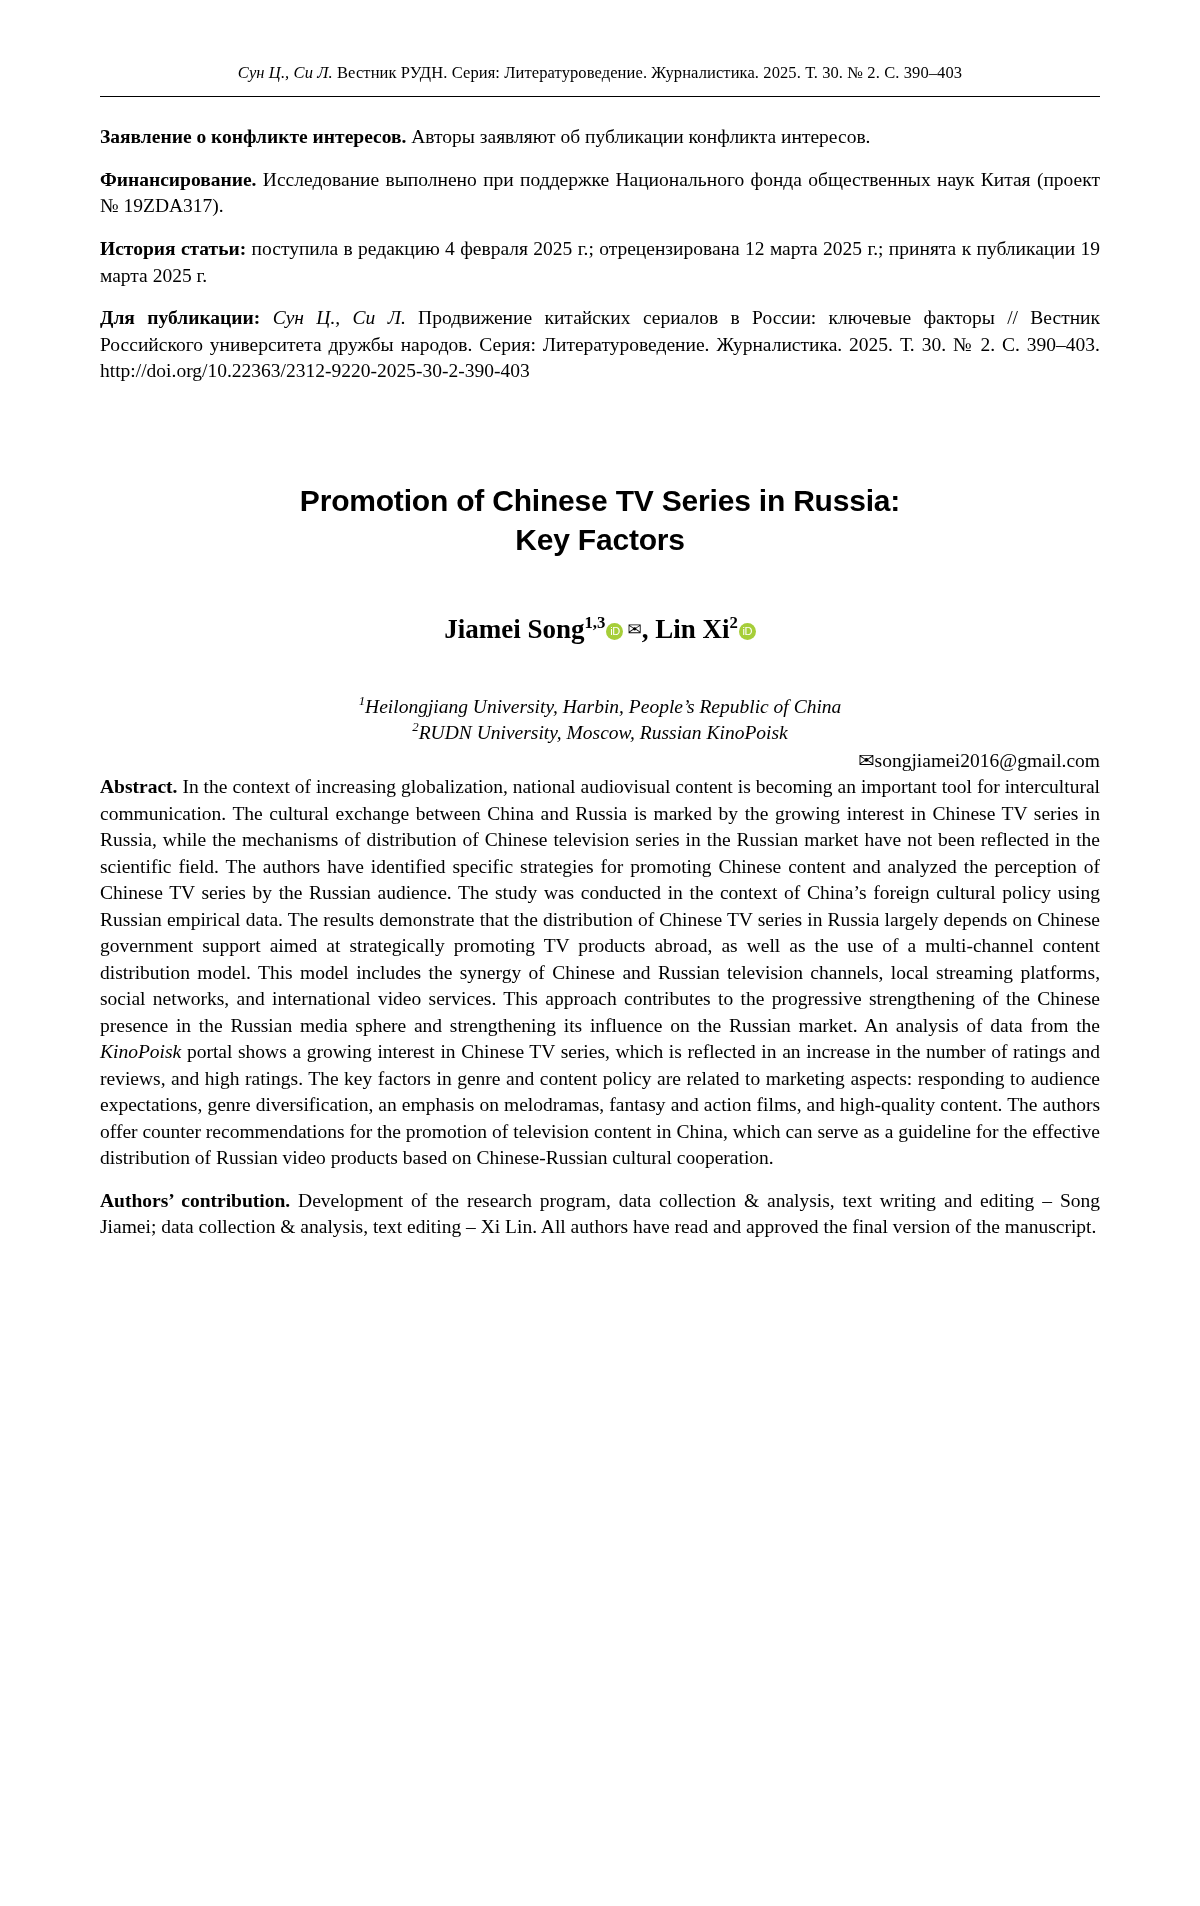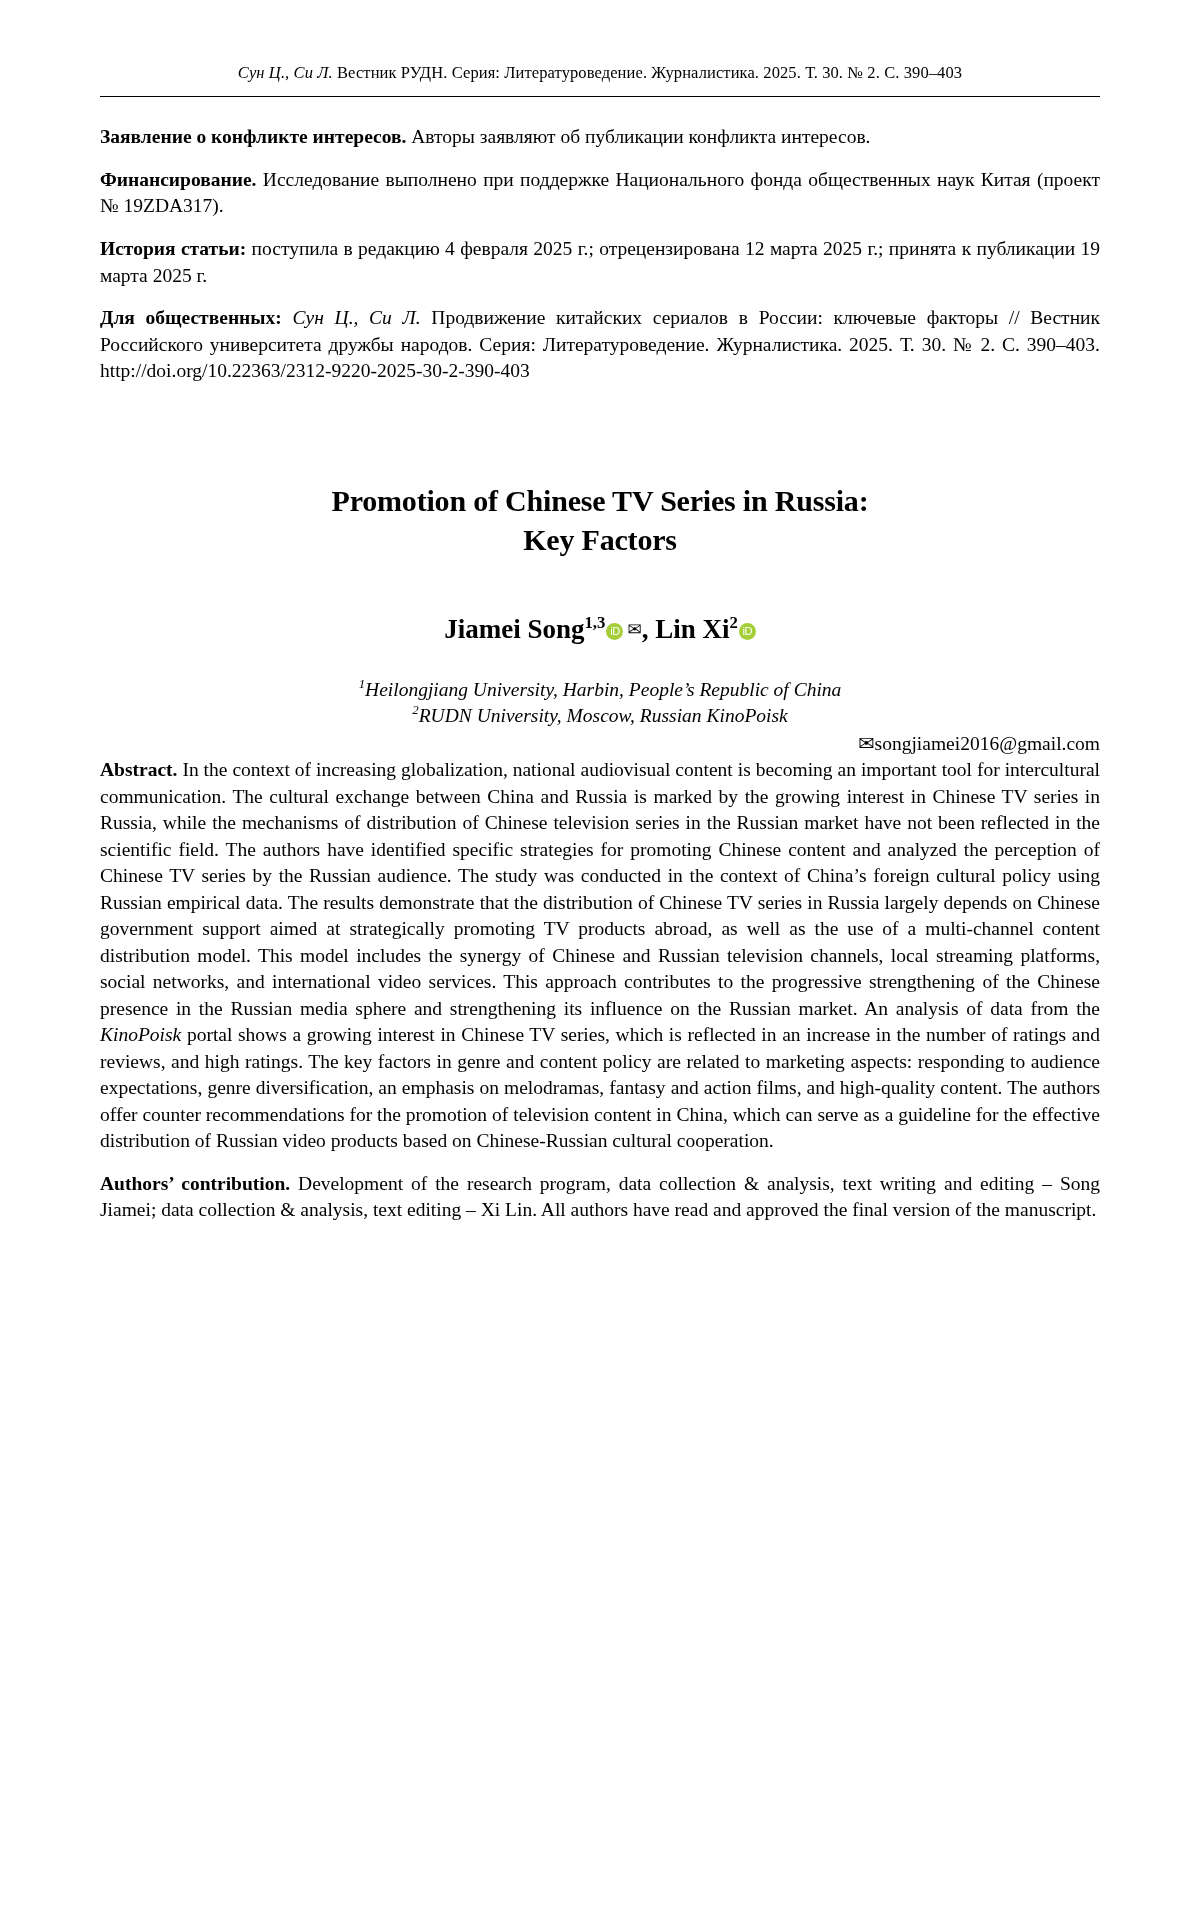--- a/index.html
+++ b/index.html
@@ -53,21 +53,21 @@
   }
   p.block:last-child { margin-bottom: 0; }
   .lead {
     font-weight: bold;
   }
   .ital {
     font-style: italic;
   }
   .title {
     text-align: center;
-    font-family: Liberation Serif, serif;
+    font-family: Liberation Sans, sans-serif;
     font-weight: bold;
     font-size: 30px;
     line-height: 1.32;
     margin-top: 96px;
     margin-bottom: 0;
     letter-spacing: -0.2px;
   }
   .authors {
     text-align: center;
     font-weight: bold;
@@ -100,21 +100,21 @@
     font-size: 17px;
     vertical-align: 3px;
     margin-left: 4px;
     font-weight: normal;
   }
   .affiliations {
     text-align: center;
     font-style: italic;
     font-size: 19.5px;
     line-height: 1.34;
-    margin-top: 29px;
+    margin-top: 46px;
   }
   .affiliations sup {
     font-size: 0.66em;
     vertical-align: super;
     font-style: italic;
   }
   .email-line {
     text-align: right;
     font-size: 19.5px;
     font-style: normal;
@@ -161,21 +161,21 @@
 
     <p class="block">
       <span class="lead">Финансирование.</span><span> Исследование выполнено при поддержке Национального фонда общественных наук Китая (проект № 19ZDA317).</span>
     </p>
 
     <p class="block">
       <span class="lead">История статьи:</span><span> поступила в редакцию 4 февраля 2025 г.; отрецензирована 12 марта 2025 г.; принята к публикации 19 марта 2025 г.</span>
     </p>
 
     <p class="block">
-      <span class="lead">Для общественных:</span><span class="ital"> Сун Ц., Си Л.</span><span> Продвижение китайских сериалов в России: ключевые факторы // Вестник Российского университета дружбы народов. Серия: Литературоведение. Журналистика. 2025. Т. 30. № 2. С. 390–403. http://doi.org/10.22363/2312-9220-2025-30-2-390-403</span>
+      <span class="lead">Для публикации:</span><span class="ital"> Сун Ц., Си Л.</span><span> Продвижение китайских сериалов в России: ключевые факторы // Вестник Российского университета дружбы народов. Серия: Литературоведение. Журналистика. 2025. Т. 30. № 2. С. 390–403. http://doi.org/10.22363/2312-9220-2025-30-2-390-403</span>
     </p>
 
     <h1 class="title">
       <span>Promotion of Chinese TV Series in Russia:</span><br>
       <span>Key Factors</span>
     </h1>
 
     <div class="authors">
       <span>Jiamei Song</span><sup>1,3</sup><span class="orcid">iD</span><span class="envelope">✉</span><span>, </span><span>Lin Xi</span><sup>2</sup><span class="orcid">iD</span>
     </div>

